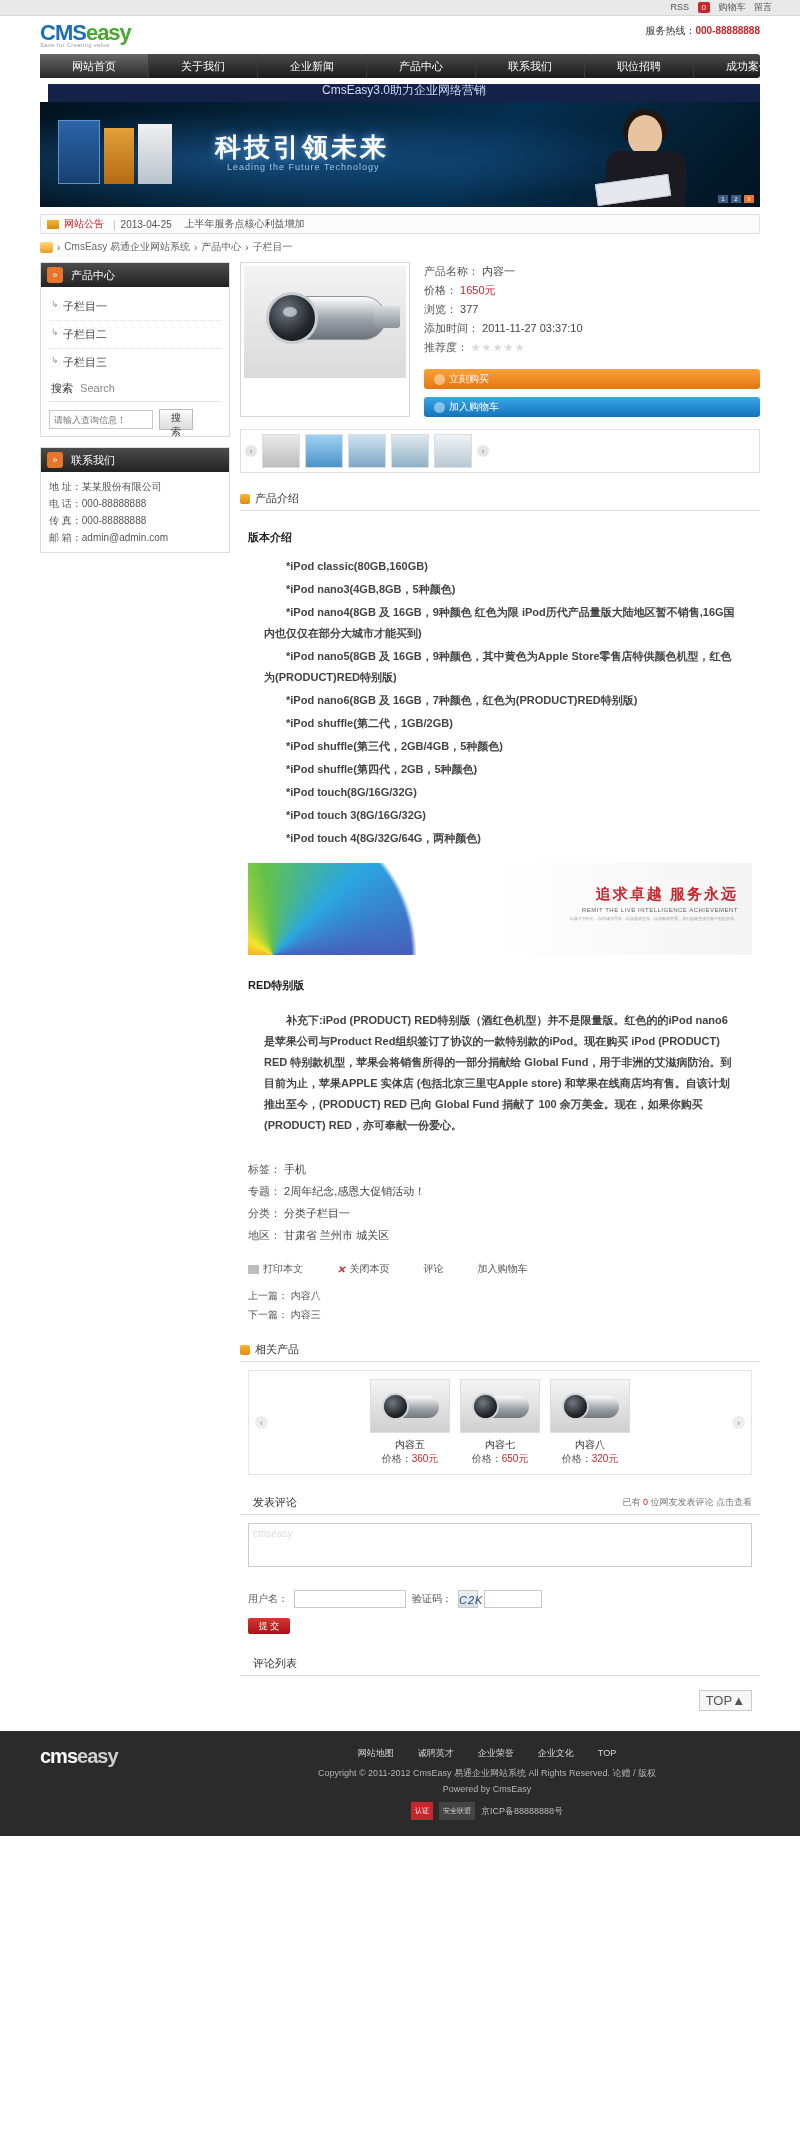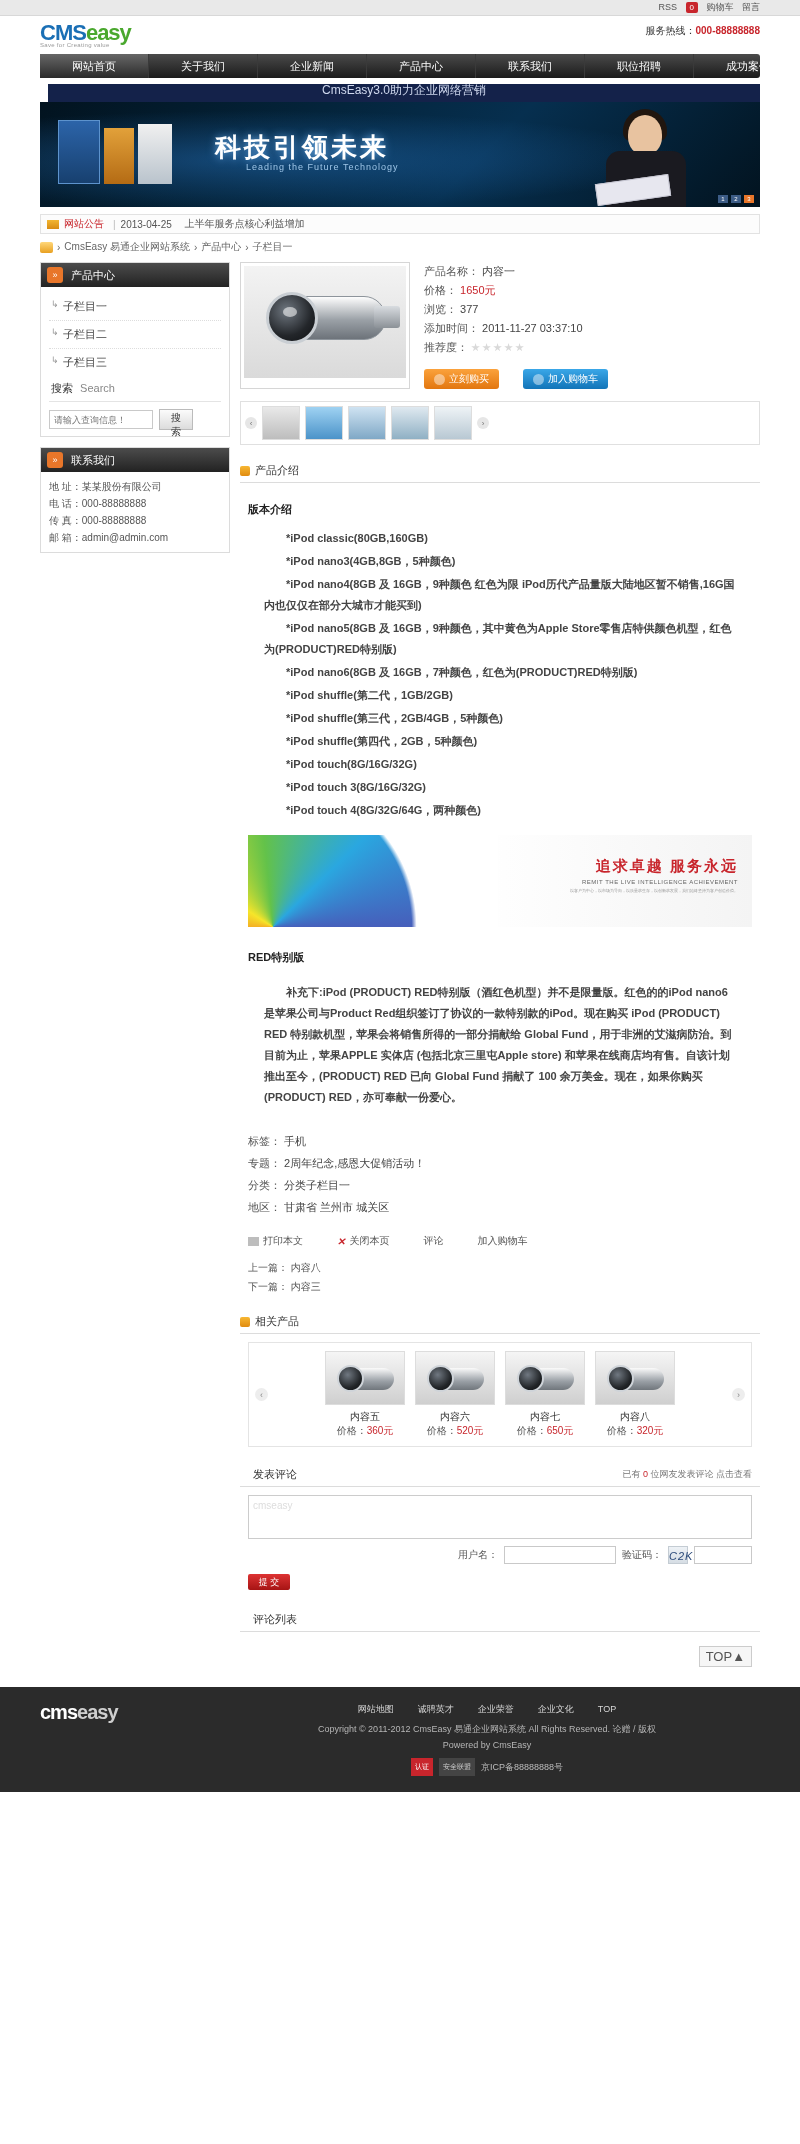--- a/index.html
+++ b/index.html
@@ -8,21 +8,21 @@
     width: 800px;
     background: #ffffff;
     font-family: "Liberation Sans", sans-serif;
     font-size: 12px;
     color: #333;
   }
   .page { width: 800px; margin: 0 auto; background:#fff; }
 
   
   .topbar { height: 16px; background:#e9e9e9; border-bottom:1px solid #d8d8d8; position:relative; }
-  .topbar .right { position:absolute; right: 40px; top:1px; font-size:9px; color:#555; }
+  .topbar .right { position:absolute; right: 28px; top:1px; font-size:9px; color:#555; }
   .topbar .right span { margin-left:6px; }
   .topbar .badge { background:#c8252c; color:#fff; padding:1px 4px; border-radius:2px; font-size:8px; }
 
   
   .header { height: 38px; position:relative; background:#fff; }
   .logo { position:absolute; left:40px; top:4px; }
   .logo .cms { font-size:22px; font-weight:bold; color:#1a6fb5; letter-spacing:-1px; font-family:"Liberation Sans",sans-serif; }
   .logo .easy { font-size:22px; font-weight:bold; color:#4aa82e; letter-spacing:-1px; }
   .logo .slogan { font-size:6px; color:#999; margin-top:-4px; letter-spacing:0.3px; }
   .hotline { position:absolute; right:40px; top:8px; font-size:10px; color:#333; }
@@ -41,21 +41,21 @@
   .banner { height:105px; position:relative; overflow:hidden;
             background: linear-gradient(135deg,#02131f 0%, #04243b 35%, #062f4f 60%, #02131f 100%); }
   .banner .glow { position:absolute; left:0; top:0; width:100%; height:100%;
             background: radial-gradient(ellipse at 30% 55%, rgba(40,120,200,.45), rgba(0,0,0,0) 60%); }
   .banner .boxes { position:absolute; left:18px; top:18px; display:flex; gap:4px; align-items:flex-end; }
   .banner .box1 { width:42px; height:64px; background:linear-gradient(#2c64a9,#17406f); border:1px solid #5d93cd; }
   .banner .box2 { width:30px; height:56px; background:linear-gradient(#e2a13a,#b46b14); }
   .banner .box3 { width:34px; height:60px; background:linear-gradient(#f0f0f0,#b9c3cc); }
   .banner .headline { position:absolute; left:175px; top:28px; color:#fff; font-size:26px; font-weight:bold; letter-spacing:3px;
             text-shadow:0 0 8px rgba(120,190,255,.8); }
-  .banner .subline { position:absolute; left:195px; top:60px; color:#9fc6e8; font-size:9px; letter-spacing:1px;padding-left:11px; }
+  .banner .subline { position:absolute; left:176px; top:60px; color:#9fc6e8; font-size:9px; letter-spacing:1px;padding-left:11px; }
   .banner .person { position:absolute; right:48px; bottom:0; width:120px; height:100px; }
   .banner .person .head { position:absolute; left:36px; top:8px; width:34px; height:40px; border-radius:50% 50% 45% 45%; background:#e8c3a0; }
   .banner .person .hair { position:absolute; left:31px; top:2px; width:44px; height:32px; border-radius:22px 22px 8px 8px; background:#20160f; }
   .banner .person .body { position:absolute; left:14px; top:44px; width:80px; height:58px; border-radius:14px 14px 0 0; background:#1a1a20; }
   .banner .person .book { position:absolute; left:4px; top:72px; width:74px; height:22px; background:#e7e7ef; transform:rotate(-8deg); border:1px solid #c3c3cf; }
   .banner .dots { position:absolute; right:6px; bottom:4px; display:flex; gap:3px; }
   .banner .dots i { width:10px; height:8px; background:#3c5c86; display:block; font-style:normal; color:#fff; font-size:6px; text-align:center; line-height:8px; }
   .banner .dots i.on { background:#e8762a; }
 
   
@@ -106,21 +106,21 @@
             background:rgba(255,255,255,.55); }
   .cam .tail { position:absolute; left:130px; top:40px; width:26px; height:22px; background:linear-gradient(#d8dce0,#8b9197); border-radius:3px; }
 
   .prod-info { flex:1 1 auto; font-size:11px; color:#444; }
   .prod-info .row { line-height:19px; }
   .prod-info .label { color:#555; }
   .prod-info .price { color:#c8252c; }
   .stars { display:inline-flex; gap:2px; vertical-align:-1px; }
   .stars i { width:9px; height:9px; display:block; background:#d9d9d9;
              clip-path: polygon(50% 0%,61% 35%,98% 35%,68% 57%,79% 91%,50% 70%,21% 91%,32% 57%,2% 35%,39% 35%); }
-  .buy-row { margin-top:12px; display:flex; gap:24px; }
+  .buy-row { margin-top:12px; display:flex; gap:8px;flex-direction:column; }
   .btn-buy, .btn-cart { height:20px; border-radius:3px; display:inline-flex; align-items:center; gap:4px;
             padding:0 10px; color:#fff; font-size:10px; border:none; cursor:pointer; }
   .btn-buy { background:linear-gradient(#fba23c,#e2760f); }
   .btn-cart { background:linear-gradient(#3aa7e8,#1274b8); }
   .btn-ic { width:11px; height:11px; border-radius:50%; background:rgba(255,255,255,.45); display:inline-block; }
 
   
   .thumbs { margin-top:12px; border:1px solid #e0e0e0; height:44px; display:flex; align-items:center; padding:0 4px; gap:5px; }
   .thumbs .arrow { width:12px; height:12px; border-radius:50%; background:#e6e6e6; color:#777; font-size:8px;
             display:flex; align-items:center; justify-content:center; cursor:pointer; }
@@ -181,21 +181,21 @@
 
   
   .cmt-hd { margin-top:20px; display:flex; justify-content:space-between; align-items:center;
             border-bottom:1px solid #dcdcdc; padding:0 8px 4px; font-size:11px; }
   .cmt-hd .left { display:flex; align-items:center; gap:5px; }
   .cmt-hd .right { font-size:9px; color:#777; }
   .cmt-hd .right b { color:#c8252c; font-weight:normal; }
   .cmt-body { padding:8px 8px 0; }
   .cmt-body textarea { width:100%; height:44px; border:1px solid #ccc; resize:none; font-size:10px;
             color:#ddd; padding:4px; font-family:"Liberation Sans",sans-serif; }
-  .cmt-row { margin-top:4px; display:flex; align-items:center; gap:6px; font-size:10px; color:#555;justify-content:flex-end; }
+  .cmt-row { margin-top:20px; display:flex; align-items:center; gap:6px; font-size:10px; color:#555; }
   .cmt-row input.txt { width:112px; height:18px; border:1px solid #c9c9c9; }
   .cmt-row input.code { width:58px; height:18px; border:1px solid #c9c9c9; }
   .captcha { width:20px; height:18px; background:linear-gradient(#eef2f6,#d6dde4); border:1px solid #c4ccd3;
             font-size:11px; letter-spacing:1px; color:#2b4a7a; font-style:italic; text-align:center; line-height:18px; }
   .sub-btn { margin-top:10px; width:42px; height:16px; background:linear-gradient(#d33,#a61414); color:#fff;
             border:none; font-size:9px; border-radius:2px; cursor:pointer; }
 
   .list-hd { margin-top:22px; padding:0 8px 4px; border-bottom:1px solid #dcdcdc; font-size:11px; display:flex; gap:5px; align-items:center; }
 
   .top-btn { margin:14px 8px 0; text-align:right; }
@@ -495,28 +495,20 @@
         <div class="related-box">
           <div class="nav-a">‹</div>
           <div class="rel-items">
             <div class="rel">
               <div class="ph">
                   <div class="b"></div>
                   <div class="l"></div>
                 </div>
               <div class="nm">内容五</div>
               <div class="pr"><span>价格：</span><b>360元</b></div>
-            </div>
-            <div class="rel">
-              <div class="ph">
-                  <div class="b"></div>
-                  <div class="l"></div>
-                </div>
-              <div class="nm">内容六</div>
-              <div class="pr"><span>价格：</span><b>520元</b></div>
             </div>
             <div class="rel">
               <div class="ph">
                   <div class="b"></div>
                   <div class="l"></div>
                 </div>
               <div class="nm">内容七</div>
               <div class="pr"><span>价格：</span><b>650元</b></div>
             </div>
             <div class="rel">

